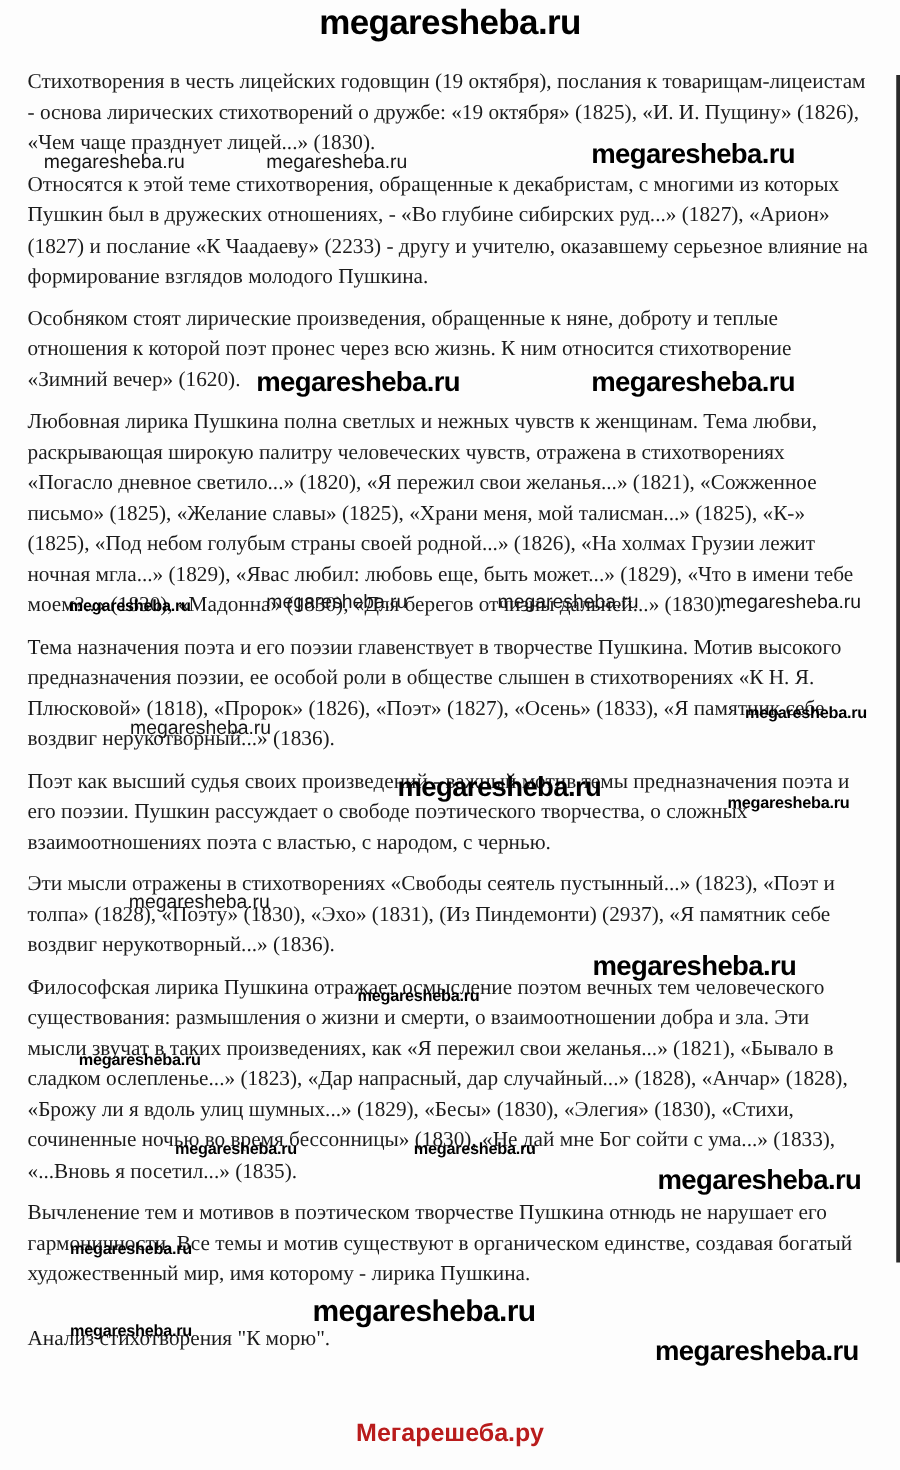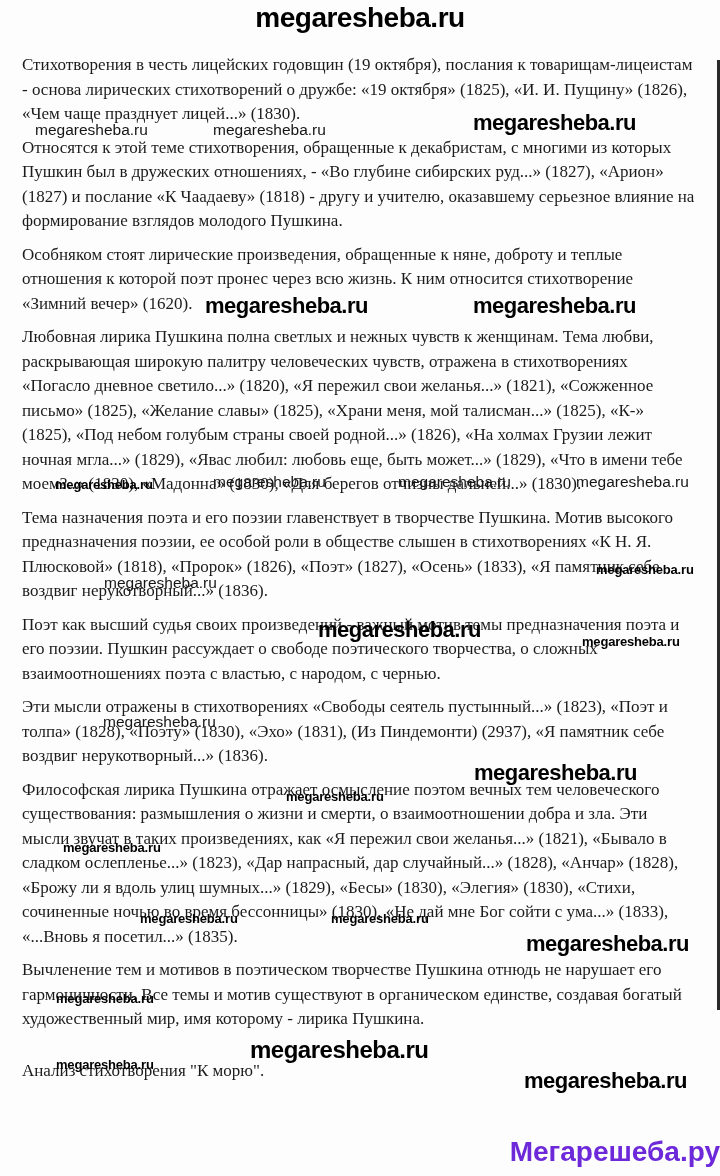--- a/index.html
+++ b/index.html
@@ -32,39 +32,39 @@
   .wm.xl{font-size:24px;font-weight:bold;letter-spacing:-0.5px;}
   .top-brand{
     position:absolute;top:2px;left:0;right:0;
     text-align:center;
     font-family:"Liberation Sans", sans-serif;
     font-size:28px;font-weight:bold;color:#000;
     letter-spacing:-0.5px;
   }
   .bottom-brand{
     position:absolute;top:1136px;left:0;right:0;
-    text-align:right;
+    text-align:center;
     font-family:"Liberation Sans", sans-serif;
-    font-size:28px;font-weight:bold;color:#6d28d9;
+    font-size:20px;font-weight:bold;color:#b91c1c;
   }
   .scan-edge{
     position:absolute;right:0;top:60px;height:950px;width:3px;
     background:#2a2a2a;
   }
 </style>
 </head>
 <body>
 
 <div class="page">
 
   <div class="top-brand">megaresheba.ru</div>
 
   <div class="content">
     <p>Стихотворения в честь лицейских годовщин (19 октября), послания к товарищам-лицеистам - основа лирических стихотворений о дружбе: «19 октября» (1825), «И. И. Пущину» (1826), «Чем чаще празднует лицей...» (1830).</p>
-    <p>Относятся к этой теме стихотворения, обращенные к декабристам, с многими из которых Пушкин был в дружеских отношениях, - «Во глубине сибирских руд...» (1827), «Арион» (1827) и послание «К Чаадаеву» (1818) - другу и учителю, оказавшему серьезное влияние на формирование взглядов молодого Пушкина.</p>
+    <p>Относятся к этой теме стихотворения, обращенные к декабристам, с многими из которых Пушкин был в дружеских отношениях, - «Во глубине сибирских руд...» (1827), «Арион» (1827) и послание «К Чаадаеву» (2233) - другу и учителю, оказавшему серьезное влияние на формирование взглядов молодого Пушкина.</p>
     <p>Особняком стоят лирические произведения, обращенные к няне, доброту и теплые отношения к которой поэт пронес через всю жизнь. К ним относится стихотворение «Зимний вечер» (1620).</p>
     <p>Любовная лирика Пушкина полна светлых и нежных чувств к женщинам. Тема любви, раскрывающая широкую палитру человеческих чувств, отражена в стихотворениях «Погасло дневное светило...» (1820), «Я пережил свои желанья...» (1821), «Сожженное письмо» (1825), «Желание славы» (1825), «Храни меня, мой талисман...» (1825), «К-» (1825), «Под небом голубым страны своей родной...» (1826), «На холмах Грузии лежит ночная мгла...» (1829), «Явас любил: любовь еще, быть может...» (1829), «Что в имени тебе моем?..» (1830), «Мадонна» (1830), «Для берегов отчизны дальней...» (1830).</p>
     <p>Тема назначения поэта и его поэзии главенствует в творчестве Пушкина. Мотив высокого предназначения поэзии, ее особой роли в обществе слышен в стихотворениях «К Н. Я. Плюсковой» (1818), «Пророк» (1826), «Поэт» (1827), «Осень» (1833), «Я памятник себе воздвиг нерукотворный...» (1836).</p>
     <p>Поэт как высший судья своих произведений - важный мотив темы предназначения поэта и его поэзии. Пушкин рассуждает о свободе поэтического творчества, о сложных взаимоотношениях поэта с властью, с народом, с чернью.</p>
     <p>Эти мысли отражены в стихотворениях «Свободы сеятель пустынный...» (1823), «Поэт и толпа» (1828), «Поэту» (1830), «Эхо» (1831), (Из Пиндемонти) (2937), «Я памятник себе воздвиг нерукотворный...» (1836).</p>
     <p>Философская лирика Пушкина отражает осмысление поэтом вечных тем человеческого существования: размышления о жизни и смерти, о взаимоотношении добра и зла. Эти мысли звучат в таких произведениях, как «Я пережил свои желанья...» (1821), «Бывало в сладком ослепленье...» (1823), «Дар напрасный, дар случайный...» (1828), «Анчар» (1828), «Брожу ли я вдоль улиц шумных...» (1829), «Бесы» (1830), «Элегия» (1830), «Стихи, сочиненные ночью во время бессонницы» (1830), «Не дай мне Бог сойти с ума...» (1833), «...Вновь я посетил...» (1835).</p>
     <p>Вычленение тем и мотивов в поэтическом творчестве Пушкина отнюдь не нарушает его гармоничности. Все темы и мотив существуют в органическом единстве, создавая богатый художественный мир, имя которому - лирика Пушкина.</p>
     <p class="last">Анализ стихотворения "К морю".</p>
   </div>
 

